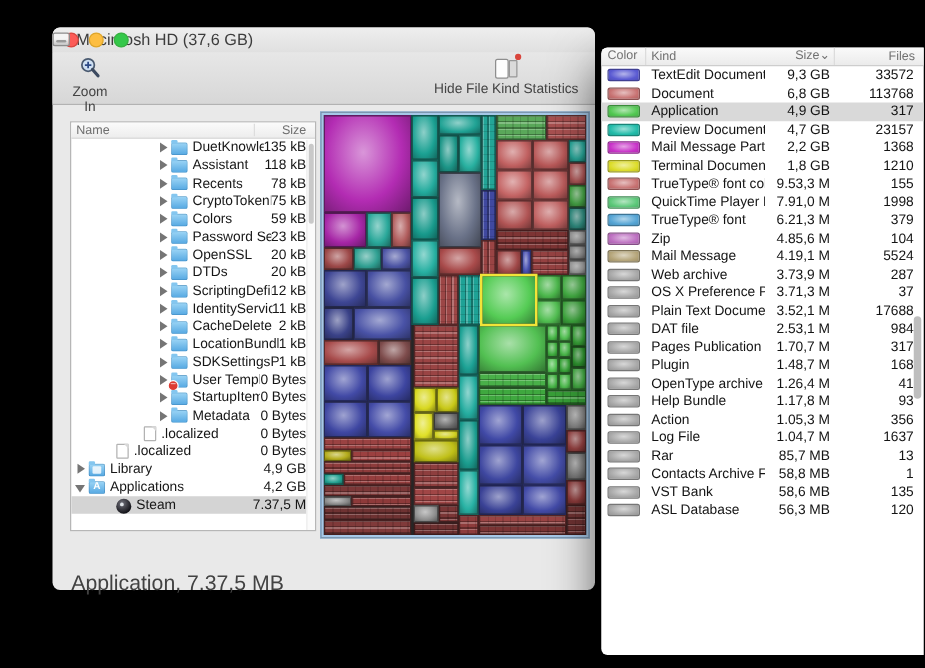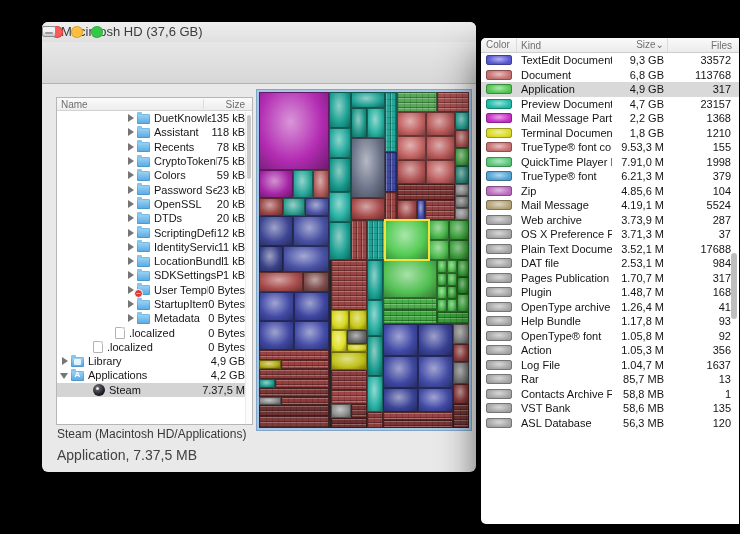--- a/index.html
+++ b/index.html
@@ -66,21 +66,21 @@
   .tscroll{position:absolute;right:0;top:14px;bottom:0;width:7px;background:#fbfbfb;border-left:1px solid #ececec}
   .tscroll .thumb{position:absolute;left:1px;top:3px;width:4px;height:64px;background:#c9c9c9;border-radius:2px}
 
   
   .tmap{position:absolute;left:215px;top:68px;width:214px;height:340px;border:2px solid #a6c8e8;
     box-shadow:0 0 0 1px #84a6c6;background:#262626;overflow:hidden}
   .cell{position:absolute}
 
   
   .status1{position:absolute;left:15px;top:405px;font-size:12px;color:#383838}
-  .status2{position:absolute;left:15px;top:425px;font-size:14px;color:#424242}
+  .status2{position:absolute;left:15px;top:435px;font-size:17px;color:#424242}
 
   
   .drawer{position:absolute;left:481px;top:38px;width:258px;height:486px;background:#fff;
     border-radius:5px 0 0 5px;box-shadow:0 16px 40px rgba(0,0,0,.7),0 0 0 1px rgba(0,0,0,.45);overflow:hidden}
   .dheader{height:15px;display:flex;align-items:center;background:linear-gradient(#fafafa,#ebebeb);
     border-bottom:1px solid #cdcdcd;font-size:10px;color:#707070}
   .dh-color{width:36px;padding-left:5px;border-right:1px solid #dcdcdc;height:100%;line-height:14px}
   .dh-kind{width:95px;padding-left:4px}
   .dh-size{width:56px;text-align:right;border-right:1px solid #dcdcdc;height:100%;line-height:14px;padding-right:3px}
   .dh-files{flex:1;text-align:right;padding-right:7px}
@@ -102,20 +102,37 @@
       <span class="light l-close"></span>
       <span class="light l-min"></span>
       <span class="light l-zoom"></span>
     </div>
     <div class="title">
       <span class="drive-ic"></span><span>Macintosh HD (37,6 GB)</span>
     </div>
   </div>
 
   <div class="toolbar">
+    <button class="tbtn" style="left:6px;width:48px;background:none;border:none;cursor:default">
+      <svg width="19" height="19" viewBox="0 0 19 19">
+        <circle cx="7.5" cy="7" r="5" fill="#cfe0f2" stroke="#4a5a70" stroke-width="1.4"></circle>
+        <line x1="4.9" y1="7" x2="10.1" y2="7" stroke="#2d4a86" stroke-width="1.4"></line>
+        <line x1="7.5" y1="4.4" x2="7.5" y2="9.6" stroke="#2d4a86" stroke-width="1.4"></line>
+        <line x1="11" y1="10.6" x2="15.4" y2="15.6" stroke="#3c4a60" stroke-width="2.6" stroke-linecap="round"></line>
+      </svg>
+      <span class="lab">Zoom In</span>
+    </button>
+    <button class="tbtn" style="right:6px;width:130px;background:none;border:none;cursor:default">
+      <span class="panelicon" style="display:block">
+        <span class="p1"></span>
+          <span class="p2"></span>
+          <span class="dot"></span>
+      </span>
+      <span class="lab">Hide File Kind Statistics</span>
+    </button>
   </div>
 
   <div class="treebox">
     <div class="tree-header">
       <span class="th-name">Name</span>
       <span class="th-sep"></span>
       <span class="th-size">Size</span>
     </div>
     <div>
         <div class="trow">
@@ -180,20 +197,27 @@
           <span class="ic ic-folder"></span>
           <span class="tname">ScriptingDefinition</span>
           <span class="tsize">12 kB</span>
         </div>
         <div class="trow">
           <span class="pad" style="width: 68px;"></span>
           <span class="tri"></span>
           <span class="ic ic-folder"></span>
           <span class="tname">IdentityServices</span>
           <span class="tsize">11 kB</span>
+        </div>
+        <div class="trow">
+          <span class="pad" style="width: 68px;"></span>
+          <span class="tri"></span>
+          <span class="ic ic-folder"></span>
+          <span class="tname">CacheDelete</span>
+          <span class="tsize">2 kB</span>
         </div>
         <div class="trow">
           <span class="pad" style="width: 68px;"></span>
           <span class="tri"></span>
           <span class="ic ic-folder"></span>
           <span class="tname">LocationBundles</span>
           <span class="tsize">1 kB</span>
         </div>
         <div class="trow">
           <span class="pad" style="width: 68px;"></span>
@@ -372,21 +396,20 @@
       <div class="cell" style="left: 159px; top: 296px; width: 35px; height: 24px; background: radial-gradient(at 45% 38%, rgb(161, 165, 212) 0%, rgb(67, 75, 168) 58%, rgb(42, 47, 104) 100%); border: 1px solid rgb(37, 41, 92);"></div>
       <div class="cell" style="left: 194px; top: 232px; width: 16px; height: 20px; background: radial-gradient(at 45% 38%, rgb(197, 197, 197) 0%, rgb(138, 138, 138) 58%, rgb(86, 86, 86) 100%); border: 1px solid rgb(76, 76, 76);"></div>
       <div class="cell" style="left: 194px; top: 252px; width: 16px; height: 18px; background: radial-gradient(at 45% 38%, rgb(203, 161, 161) 0%, rgb(150, 66, 66) 58%, rgb(93, 41, 41) 100%); border: 1px solid rgb(83, 36, 36);"></div>
       <div class="cell" style="left: 194px; top: 270px; width: 16px; height: 22px; background: radial-gradient(at 45% 38%, rgb(191, 191, 191) 0%, rgb(126, 126, 126) 58%, rgb(78, 78, 78) 100%); border: 1px solid rgb(69, 69, 69);"></div>
       <div class="cell" style="left: 194px; top: 292px; width: 16px; height: 20px; background: radial-gradient(at 45% 38%, rgb(199, 158, 158) 0%, rgb(142, 60, 60) 58%, rgb(88, 37, 37) 100%); border: 1px solid rgb(78, 33, 33);"></div>
       <div class="cell" style="left: 194px; top: 312px; width: 16px; height: 24px; background: repeating-linear-gradient(90deg, rgba(0, 0, 0, 0.12) 0px, rgba(0, 0, 0, 0.12) 1px, transparent 1px, transparent 6px), repeating-linear-gradient(rgb(146, 101, 101) 0px, rgb(146, 101, 101) 1px, rgb(110, 50, 50) 1px, rgb(110, 50, 50) 4px, rgb(77, 35, 35) 4px, rgb(77, 35, 35) 5px); border: 1px solid rgb(61, 28, 28);"></div>
       <div class="cell" style="left: 124px; top: 320px; width: 70px; height: 8px; background: repeating-linear-gradient(90deg, rgba(0, 0, 0, 0.12) 0px, rgba(0, 0, 0, 0.12) 1px, transparent 1px, transparent 6px), repeating-linear-gradient(rgb(179, 115, 115) 0px, rgb(179, 115, 115) 1px, rgb(154, 68, 68) 1px, rgb(154, 68, 68) 4px, rgb(108, 48, 48) 4px, rgb(108, 48, 48) 5px); border: 1px solid rgb(85, 37, 37);"></div>
       <div class="cell" style="left: 124px; top: 328px; width: 70px; height: 8px; background: repeating-linear-gradient(90deg, rgba(0, 0, 0, 0.12) 0px, rgba(0, 0, 0, 0.12) 1px, transparent 1px, transparent 6px), repeating-linear-gradient(rgb(155, 103, 103) 0px, rgb(155, 103, 103) 1px, rgb(122, 52, 52) 1px, rgb(122, 52, 52) 4px, rgb(85, 36, 36) 4px, rgb(85, 36, 36) 5px); border: 1px solid rgb(67, 29, 29);"></div>
     </div>
 
-  <div class="status1">Steam (Macintosh HD/Applications)</div>
   <div class="status2">Application, 7.37,5 MB</div>
 </div>
 
 <div class="drawer">
   <div class="dheader">
     <span class="dh-color">Color</span>
     <span class="dh-kind">Kind</span>
     <span class="dh-size"><span>Size</span><span>⌄</span></span>
     <span class="dh-files">Files</span>
   </div>
@@ -540,28 +563,20 @@
           <span class="swatch" style="background: radial-gradient(at 50% 40%, rgb(216, 216, 216) 0%, rgb(168, 168, 168) 65%, rgb(148, 148, 148) 100%); border: 1px solid rgb(118, 118, 118);"></span>
         </span>
         <span class="dk">Help Bundle</span>
         <span class="ds">1.17,8 M</span>
         <span class="df">93</span>
       </div>
       <div class="drow">
         <span class="dcolor">
           <span class="swatch" style="background: radial-gradient(at 50% 40%, rgb(216, 216, 216) 0%, rgb(168, 168, 168) 65%, rgb(148, 148, 148) 100%); border: 1px solid rgb(118, 118, 118);"></span>
         </span>
-        <span class="dk">OpenType® font</span>
-        <span class="ds">1.05,8 M</span>
-        <span class="df">92</span>
-      </div>
-      <div class="drow">
-        <span class="dcolor">
-          <span class="swatch" style="background: radial-gradient(at 50% 40%, rgb(216, 216, 216) 0%, rgb(168, 168, 168) 65%, rgb(148, 148, 148) 100%); border: 1px solid rgb(118, 118, 118);"></span>
-        </span>
         <span class="dk">Action</span>
         <span class="ds">1.05,3 M</span>
         <span class="df">356</span>
       </div>
       <div class="drow">
         <span class="dcolor">
           <span class="swatch" style="background: radial-gradient(at 50% 40%, rgb(216, 216, 216) 0%, rgb(168, 168, 168) 65%, rgb(148, 148, 148) 100%); border: 1px solid rgb(118, 118, 118);"></span>
         </span>
         <span class="dk">Log File</span>
         <span class="ds">1.04,7 M</span>

